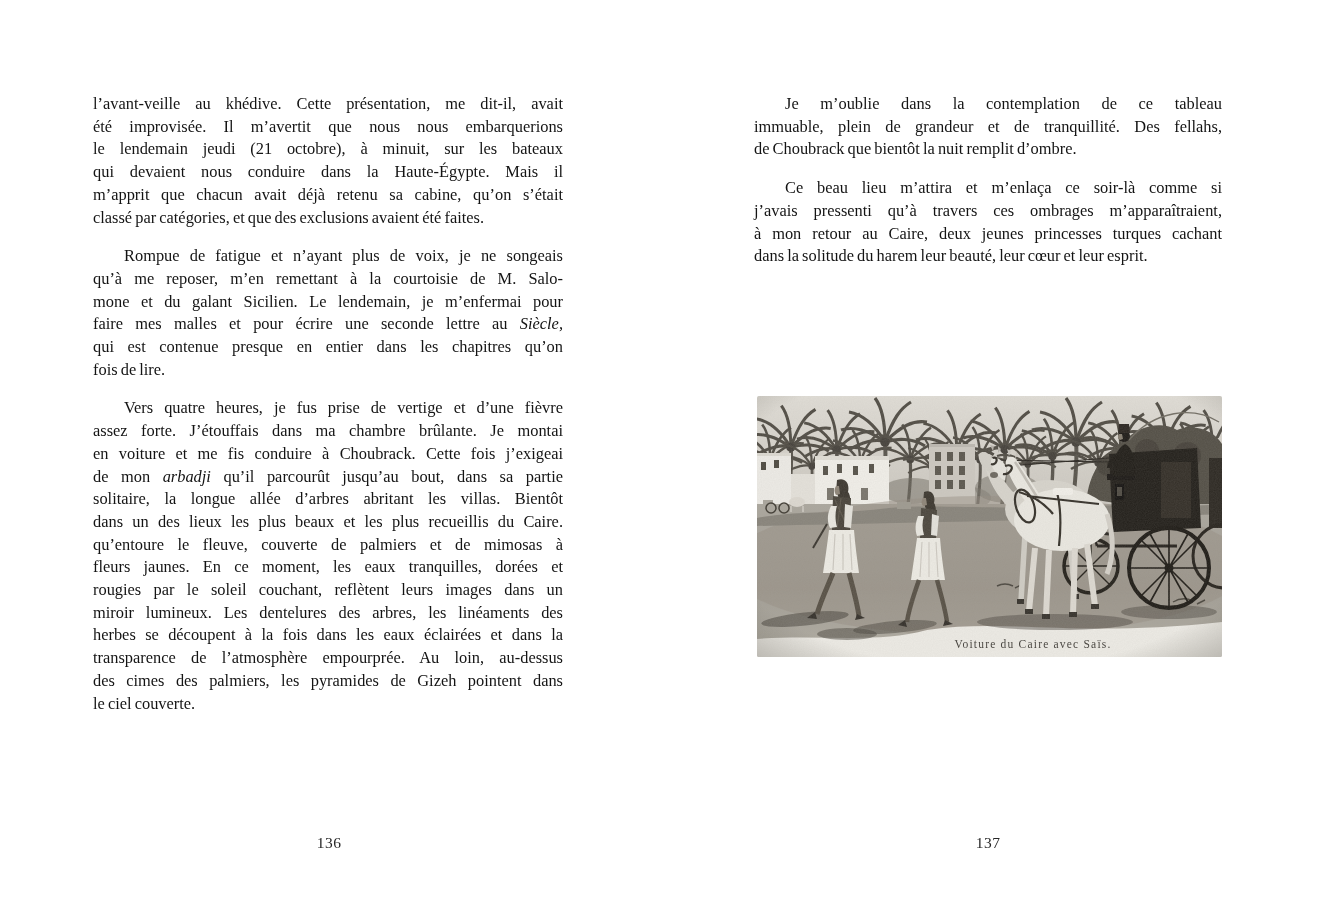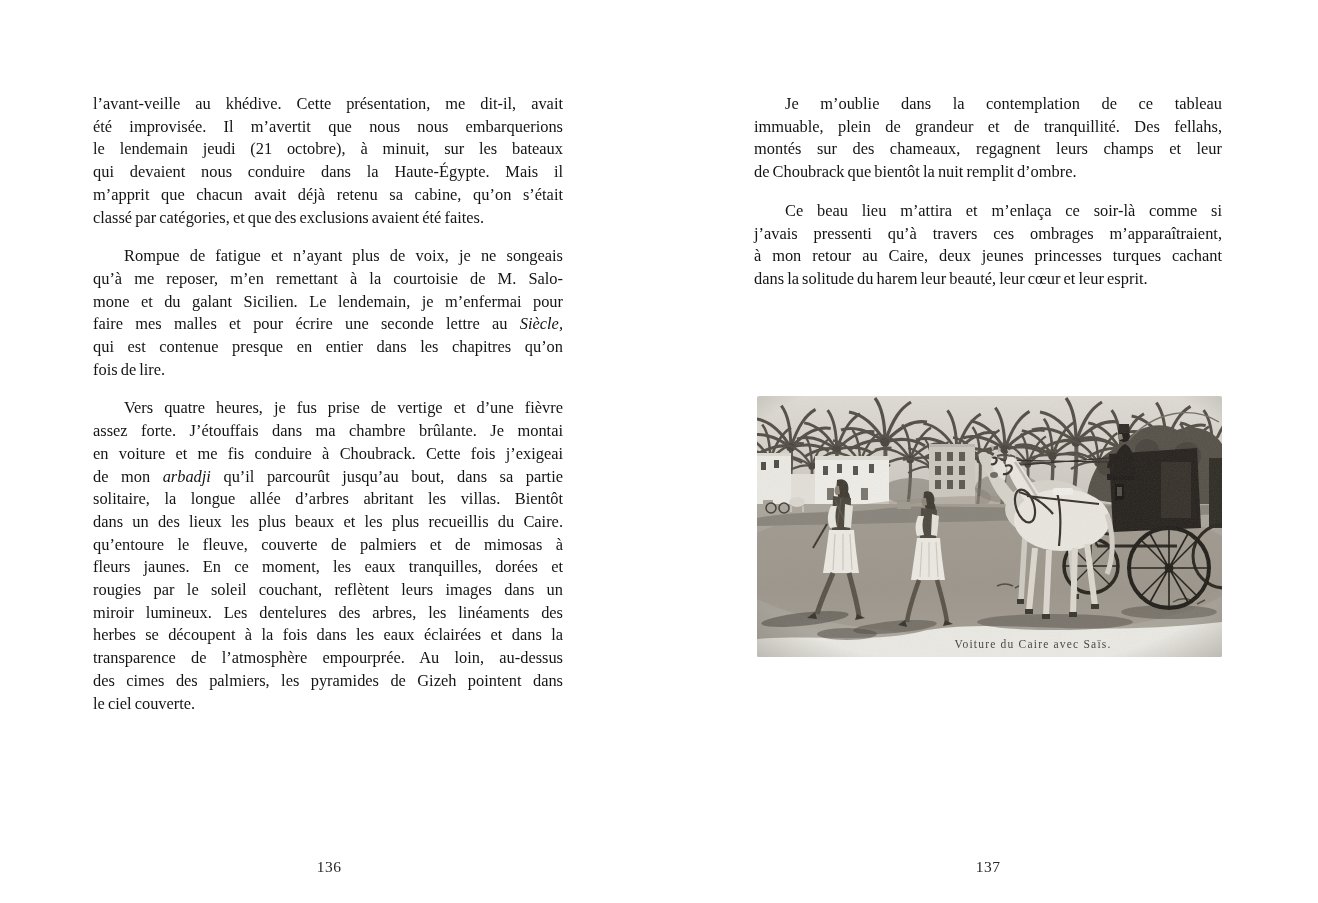--- a/index.html
+++ b/index.html
@@ -14,21 +14,21 @@
   .para{margin:0;}
   .para + .para{margin-top:16px;}
   .line{text-align:justify;text-align-last:justify;white-space:normal;}
   .line.lastline{text-align-last:left;}
   .line.firstline{text-indent:31px;}
   em{font-style:italic;}
   figure.photo{position:absolute;left:757px;top:396px;width:465px;height:261px;margin:0;
                overflow:hidden;border-radius:2px;}
   figure.photo svg{display:block;}
   .page-number{position:absolute;top:834px;width:470px;text-align:center;
-               font-size:15.5px;letter-spacing:.5px;color:#262626;margin-top:24px;}
+               font-size:15.5px;letter-spacing:.5px;color:#262626;}
   #pn-left{left:94px;}
   #pn-right{left:754px;width:468px;}
 </style>
 </head>
 <body>
 
 <div class="spread">
 
   <div class="text-block" id="left-text">
       <div class="para">
@@ -62,21 +62,20 @@
         <div class="line">transparence de l’atmosphère empourprée. Au loin, au-dessus</div>
         <div class="line">des cimes des palmiers, les pyramides de Gizeh pointent dans</div>
         <div class="line lastline">le ciel couverte.</div>
       </div>
     </div>
 
   <div class="text-block" id="right-text">
       <div class="para">
         <div class="line firstline">Je m’oublie dans la contemplation de ce tableau</div>
         <div class="line">immuable, plein de grandeur et de tranquillité. Des fellahs,</div>
-        <div class="line">montés sur des chameaux, regagnent leurs champs et leur</div>
         <div class="line lastline">de Choubrack que bientôt la nuit remplit d’ombre.</div>
       </div>
       <div class="para">
         <div class="line firstline">Ce beau lieu m’attira et m’enlaça ce soir-là comme si</div>
         <div class="line">j’avais pressenti qu’à travers ces ombrages m’apparaîtraient,</div>
         <div class="line">à mon retour au Caire, deux jeunes princesses turques cachant</div>
         <div class="line lastline">dans la solitude du harem leur beauté, leur cœur et leur esprit.</div>
       </div>
     </div>
 

